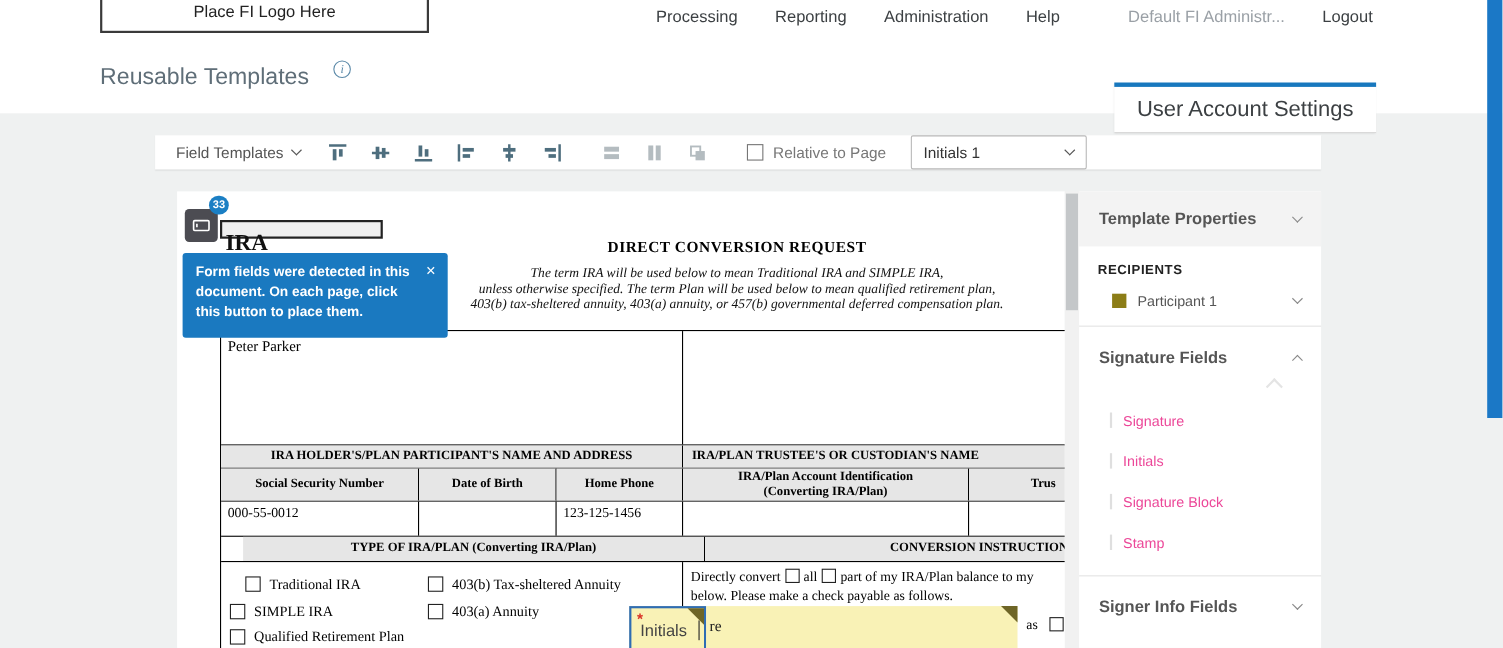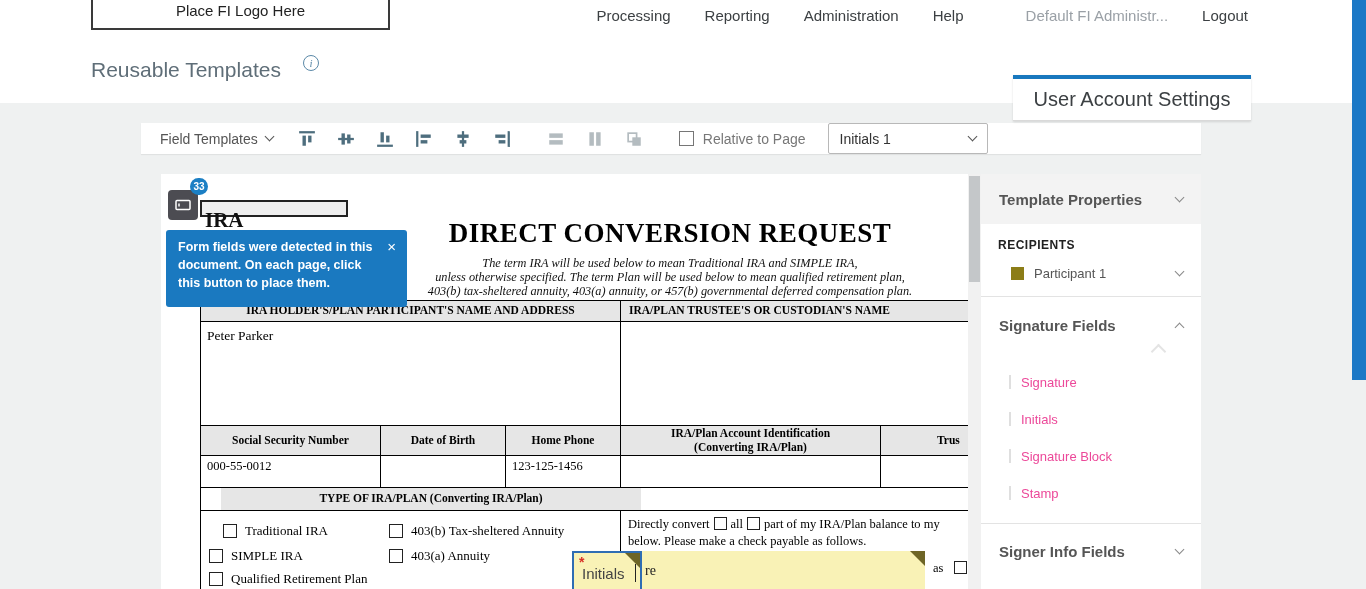--- a/index.html
+++ b/index.html
@@ -56,21 +56,21 @@
            color:#fff; font-size:10px; font-weight:bold; display:flex; align-items:center; justify-content:center; z-index:9; padding:0 3px; }
 
   .ira-logo-rect { position:absolute; left:39px; top:26px; width:148px; height:17px; border:2px solid #222; background:#efefef; }
   .ira-caption { position:absolute; left:44px; top:34px; font-family:"Liberation Serif",serif; font-weight:bold; font-size:21px; color:#111; }
 
   .detect-tip { position:absolute; left:5px; top:56px; width:241px; height:77px; background:#1a79c0; border-radius:3px;
                 color:#fff; padding:9px 26px 9px 12px; font-size:12.5px; font-weight:bold; line-height:1.42; z-index:10; }
   .tip-close { position:absolute; right:11px; top:6px; font-size:15px; color:#fff; cursor:pointer; font-weight:normal; }
 
   .form { position:absolute; left:39px; top:38px; width:940px; }
-  .doc-title { text-align:center; font-family:"Liberation Serif",serif; font-weight:bold; font-size:27px; letter-spacing:.5px; color:#000; margin-top:6px; }
+  .doc-title { text-align:center; font-family:"Liberation Serif",serif; font-weight:bold; font-size:14px; letter-spacing:.5px; color:#000; margin-top:6px; }
   .intro { text-align:center; font-family:"Liberation Serif",serif; font-style:italic; font-size:12.3px; line-height:13.8px; color:#111; margin-top:8px; }
 
   .tbl { position:absolute; left:0; top:88px; width:940px; border:1px solid #000; background:#fff; }
   .trow { display:flex; border-bottom:1px solid #000; }
   .trow:last-child { border-bottom:none; }
   .tcell { border-right:1px solid #000; }
   .tcell:last-child { border-right:none; }
   .th { background:#e6e6e6; font-family:"Liberation Serif",serif; font-weight:bold; font-size:11.5px; color:#000;
         display:flex; align-items:center; justify-content:center; text-align:center; line-height:1.2; }
   .td { font-family:"Liberation Serif",serif; font-size:12.5px; color:#000; padding:3px 6px; }
@@ -251,48 +251,49 @@
   <div class="form">
     <div class="doc-title">DIRECT CONVERSION REQUEST</div>
     <div class="intro">
       <div>The term IRA will be used below to mean Traditional IRA and SIMPLE IRA,</div>
       <div>unless otherwise specified. The term Plan will be used below to mean qualified retirement plan,</div>
       <div>403(b) tax-sheltered annuity, 403(a) annuity, or 457(b) governmental deferred compensation plan.</div>
     </div>
 
     <div class="tbl">
 
+      <div class="trow" style="height:104px;">
+        <div class="tcell td w420" style="font-size:13.5px; padding-top:6px;">Peter Parker</div>
+        <div class="tcell td wrest"></div>
+      </div>
+
       <div class="trow">
         <div class="tcell th w420" style="height:20px;">IRA HOLDER'S/PLAN PARTICIPANT'S NAME AND ADDRESS</div>
         <div class="tcell th wrest" style="height:20px; justify-content:flex-start; padding-left:8px;">IRA/PLAN TRUSTEE'S OR CUSTODIAN'S NAME</div>
-      </div>
-
-      <div class="trow" style="height:104px;">
-        <div class="tcell td w420" style="font-size:13.5px; padding-top:6px;">Peter Parker</div>
-        <div class="tcell td wrest"></div>
       </div>
 
       <div class="trow" style="height:30px;">
         <div class="tcell th w180">Social Security Number</div>
         <div class="tcell th w125">Date of Birth</div>
         <div class="tcell th w115">Home Phone</div>
         <div class="tcell th w260" style="padding:0 20px;">IRA/Plan Account Identification (Converting IRA/Plan)</div>
         <div class="tcell th wrest" style="justify-content:flex-start; padding-left:56px;">Trus</div>
       </div>
 
       <div class="trow" style="height:32px;">
         <div class="tcell td w180">000-55-0012</div>
         <div class="tcell td w125"></div>
         <div class="tcell td w115">123-125-1456</div>
         <div class="tcell td w260"></div>
         <div class="tcell td wrest"></div>
       </div>
 
       <div class="trow" style="height:23px;padding-left:20px;">
         <div class="tcell th w420">TYPE OF IRA/PLAN (Converting IRA/Plan)</div>
+        <div class="tcell th wrest">CONVERSION INSTRUCTION</div>
       </div>
 
       <div class="trow" style="height:95px;">
         <div class="tcell w420" style="position:relative;">
           <div class="opt" style="left:8px; top:12px;padding-left:14px;">
             <span class="doc-cb"></span>
             <span>Traditional IRA</span>
           </div>
           <div class="opt" style="left:8px; top:37px;justify-content:center;">
             <span class="doc-cb"></span>

